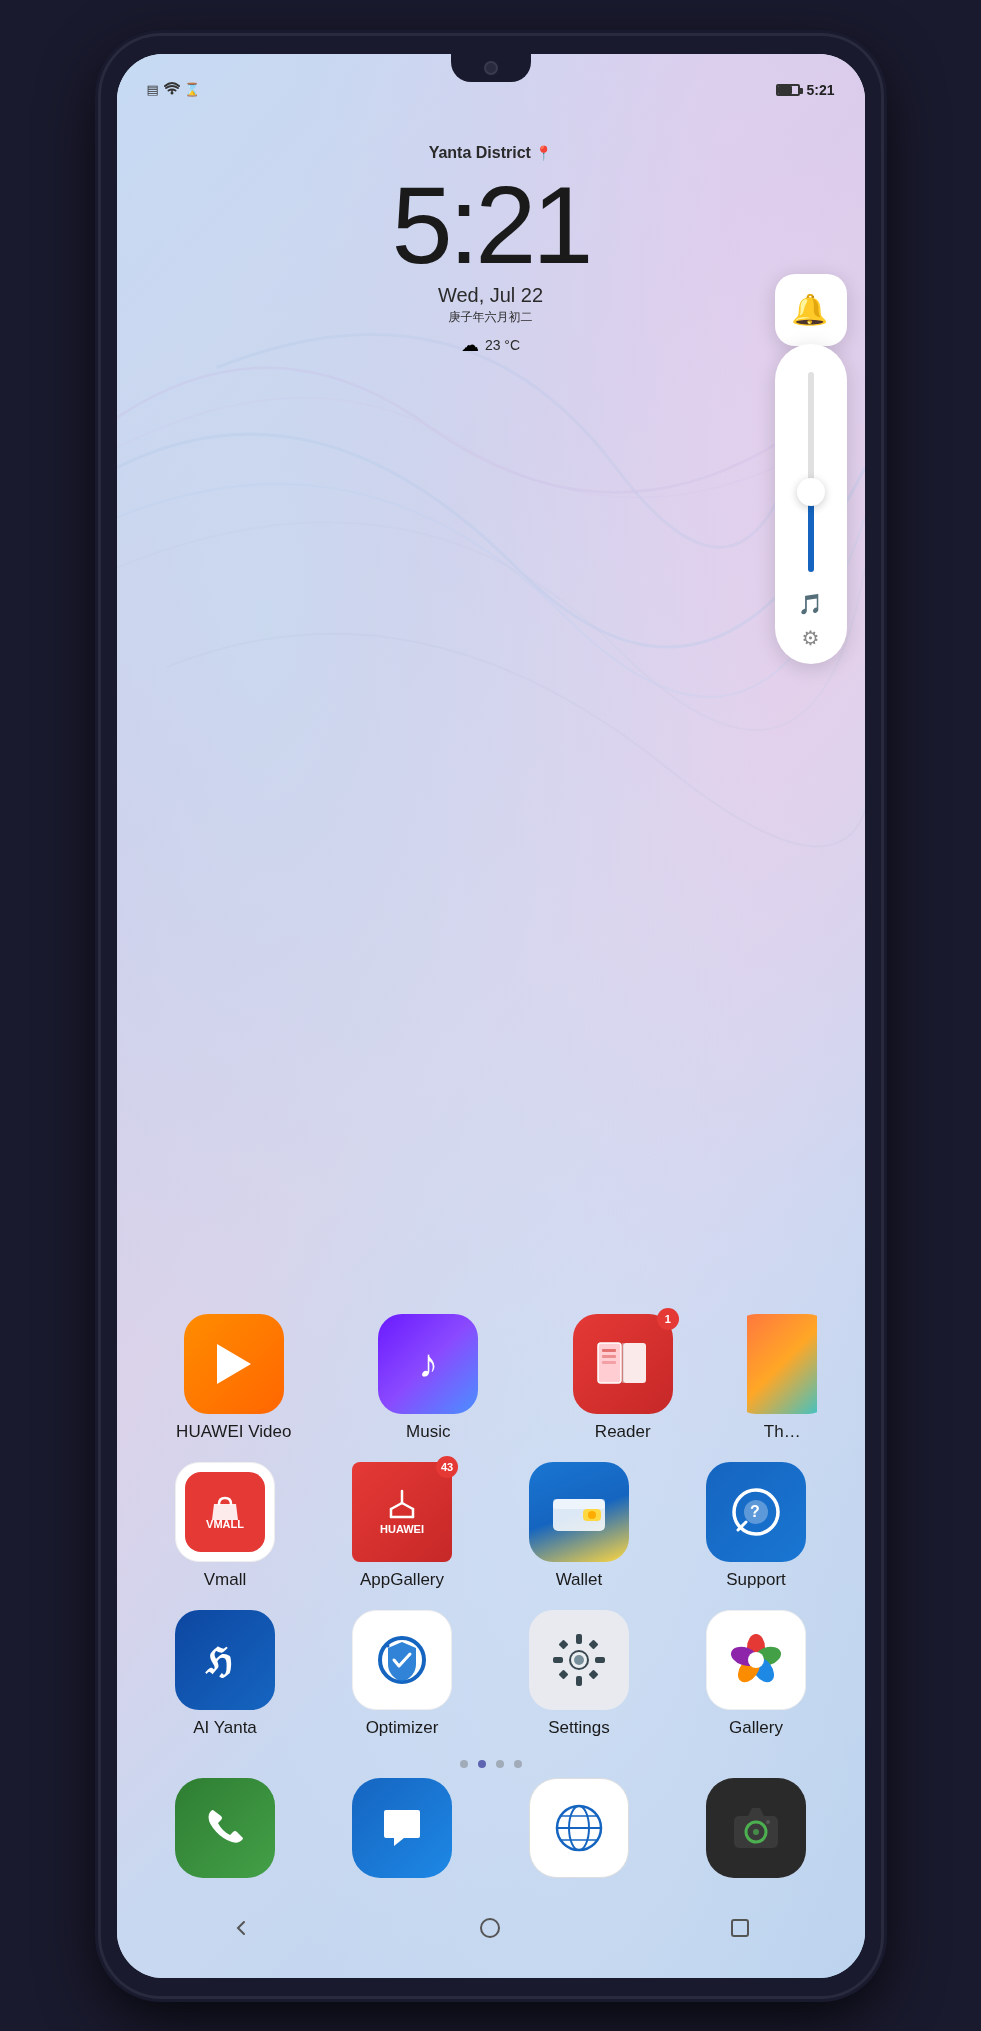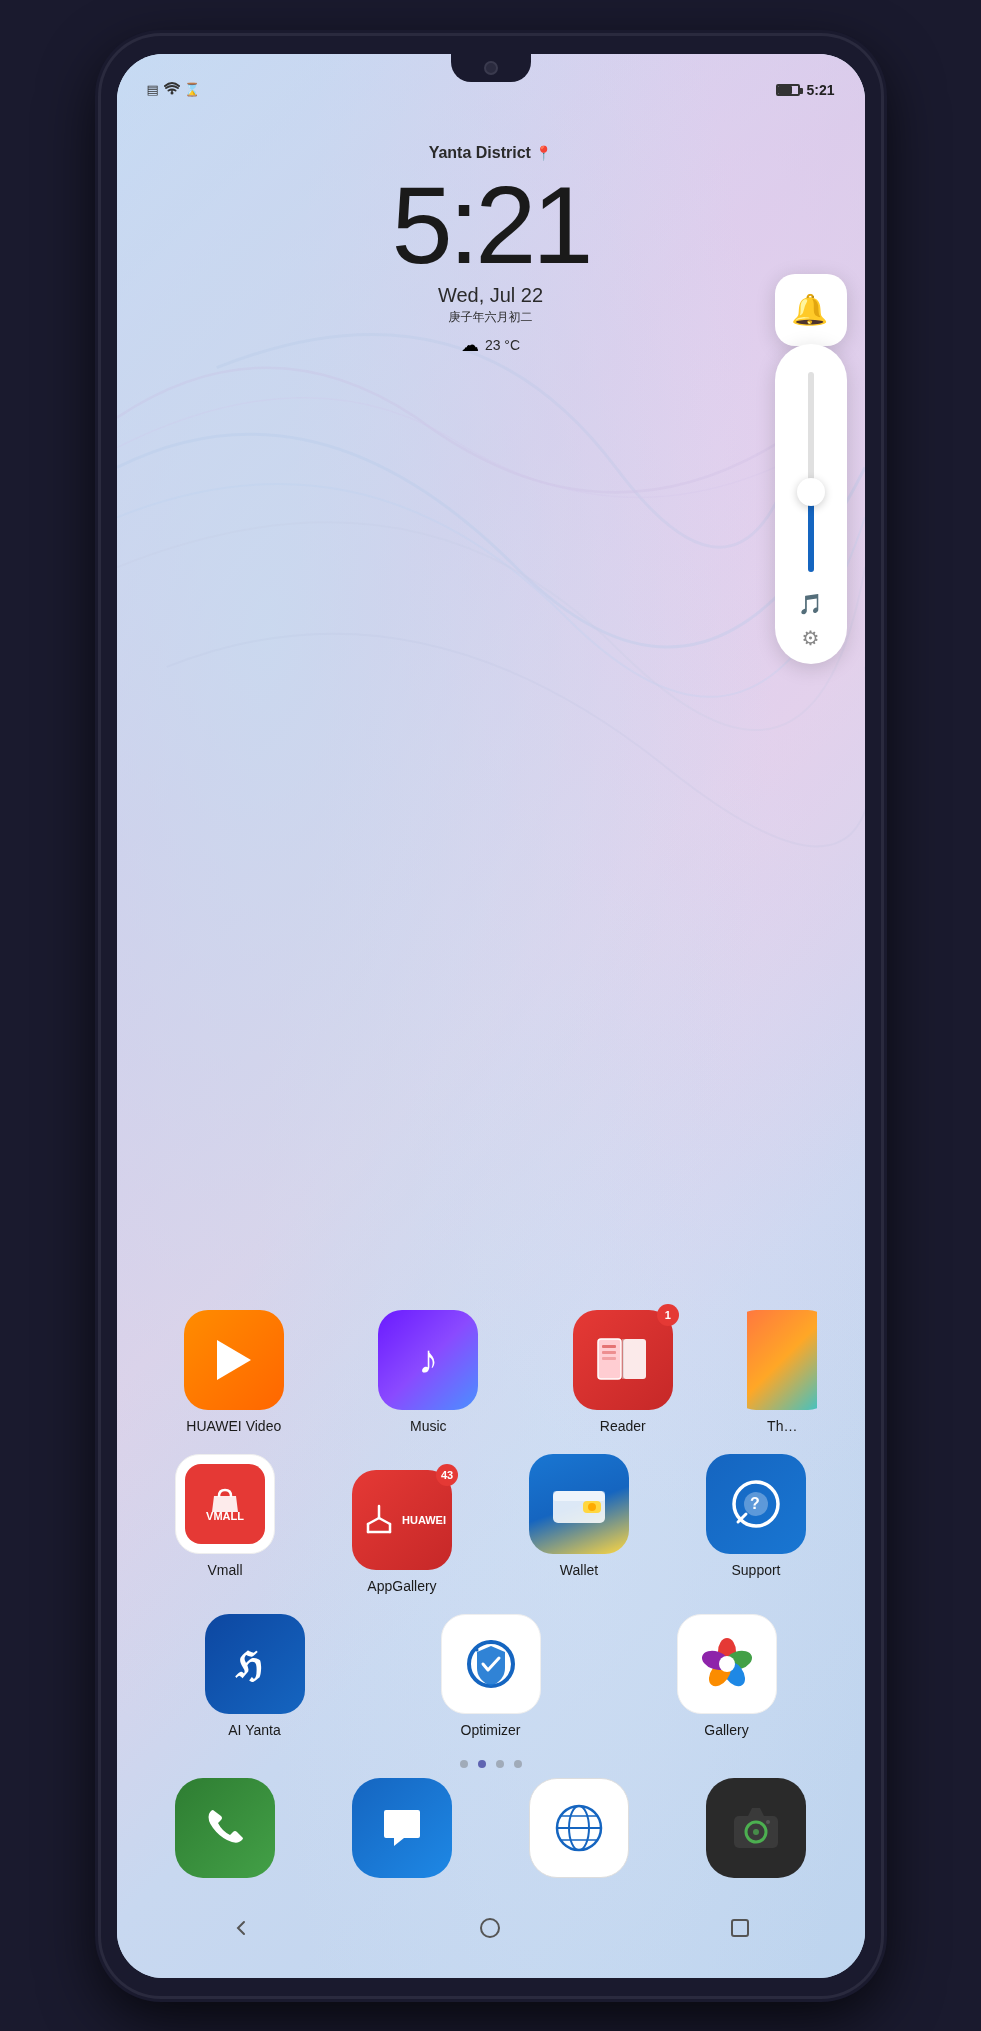--- a/index.html
+++ b/index.html
@@ -197,21 +197,21 @@
       width: 100px;
       height: 100px;
       border-radius: 24px;
       display: flex;
       align-items: center;
       justify-content: center;
       margin-bottom: 8px;
       overflow: visible;
     }
     .app-label {
-      font-size: 14px;
+      font-size: 17px;
       color: #1a1a1a;
       text-align: right;
       white-space: nowrap;
     }
     .badge {
       position: absolute;
       top: -6px;
       right: -6px;
       background: #e53935;
       color: white;
@@ -268,22 +268,21 @@
       width: 80px;
       height: 80px;
       border-radius: 16px;
       display: flex;
       align-items: center;
       justify-content: center;
     }
     
     .icon-appgallery {
       background: linear-gradient(135deg, #e53935 0%, #c62828 100%);
-      border-radius: 24px;
-      margin-top: 16px;
+      border-radius: 8px;
     }
     
     .icon-wallet {
       background: linear-gradient(135deg, #1565c0 0%, #1976d2 50%, #ffd600 80%, #ffab00 100%);
       border-radius: 24px;
       overflow: hidden;
     }
     
     .icon-support {
       background: linear-gradient(135deg, #1565c0 0%, #1976d2 100%);
@@ -571,21 +570,21 @@
                 </svg>
                 <span style="color:white;font-size:11px;font-weight:bold;margin-top:-4px;">VMALL</span>
               </div>
             </div>
           </div>
           <span class="app-label">Vmall</span>
         </div>
         <div class="app-item">
           <div class="app-icon-wrap icon-appgallery">
             <div class="badge">43</div>
-            <div style="display:flex;flex-direction:row;align-items:center;gap:2px;">
+            <div style="display:flex;flex-direction:column;align-items:center;gap:2px;">
               <svg width="42" height="32" viewBox="0 0 42 32">
                 <path d="M21,2 L21,14" stroke="white" stroke-width="2.5" stroke-linecap="round"></path>
                 <path d="M21,14 L10,20" stroke="white" stroke-width="2.5" stroke-linecap="round"></path>
                 <path d="M21,14 L32,20" stroke="white" stroke-width="2.5" stroke-linecap="round"></path>
                 <path d="M10,20 L10,28" stroke="white" stroke-width="2.5" stroke-linecap="round"></path>
                 <path d="M32,20 L32,28" stroke="white" stroke-width="2.5" stroke-linecap="round"></path>
                 <path d="M10,28 L32,28" stroke="white" stroke-width="2.5" stroke-linecap="round"></path>
               </svg>
               <span style="color:white;font-size:11px;font-weight:bold;">HUAWEI</span>
             </div>
@@ -632,20 +631,41 @@
               <path d="M34,12 L34,12" stroke="#1565c0" stroke-width="4" stroke-linecap="round"></path>
               <path d="M20,20 L20,20" stroke="#1565c0" stroke-width="3" stroke-linecap="round"></path>
 
               <path d="M34,16 L48,22 L48,38 Q48,50 34,56 Q20,50 20,38 L20,22 Z" fill="#1976d2" opacity="0.9"></path>
               <path d="M26,34 L31,40 L42,28" stroke="white" stroke-width="3" fill="none" stroke-linecap="round" stroke-linejoin="round"></path>
             </svg>
           </div>
           <span class="app-label">Optimizer</span>
         </div>
         <div class="app-item">
+          <div class="app-icon-wrap icon-settings">
+            <svg width="64" height="64" viewBox="0 0 64 64">
+              <circle cx="32" cy="32" r="10" fill="#37474f"></circle>
+
+              <g fill="#37474f">
+                <rect x="29" y="6" width="6" height="10" rx="2"></rect>
+                <rect x="29" y="48" width="6" height="10" rx="2"></rect>
+                <rect x="6" y="29" width="10" height="6" rx="2"></rect>
+                <rect x="48" y="29" width="10" height="6" rx="2"></rect>
+                <rect x="13" y="13" width="7" height="7" rx="1" transform="rotate(45 16.5 16.5)"></rect>
+                <rect x="43" y="13" width="7" height="7" rx="1" transform="rotate(45 46.5 16.5)"></rect>
+                <rect x="13" y="43" width="7" height="7" rx="1" transform="rotate(45 16.5 46.5)"></rect>
+                <rect x="43" y="43" width="7" height="7" rx="1" transform="rotate(45 46.5 46.5)"></rect>
+              </g>
+              <circle cx="32" cy="32" r="8" fill="#eceff1"></circle>
+              <circle cx="32" cy="32" r="5" fill="#78909c"></circle>
+            </svg>
+          </div>
+          <span class="app-label">Settings</span>
+        </div>
+        <div class="app-item">
           <div class="app-icon-wrap icon-gallery">
             <svg width="64" height="64" viewBox="0 0 64 64">
 
               <ellipse cx="32" cy="20" rx="9" ry="14" fill="#e53935" transform="rotate(0 32 32)"></ellipse>
               <ellipse cx="32" cy="20" rx="9" ry="14" fill="#43a047" transform="rotate(72 32 32)"></ellipse>
               <ellipse cx="32" cy="20" rx="9" ry="14" fill="#1e88e5" transform="rotate(144 32 32)"></ellipse>
               <ellipse cx="32" cy="20" rx="9" ry="14" fill="#fb8c00" transform="rotate(216 32 32)"></ellipse>
               <ellipse cx="32" cy="20" rx="9" ry="14" fill="#8e24aa" transform="rotate(288 32 32)"></ellipse>
               <circle cx="32" cy="32" r="8" fill="white"></circle>
             </svg>

